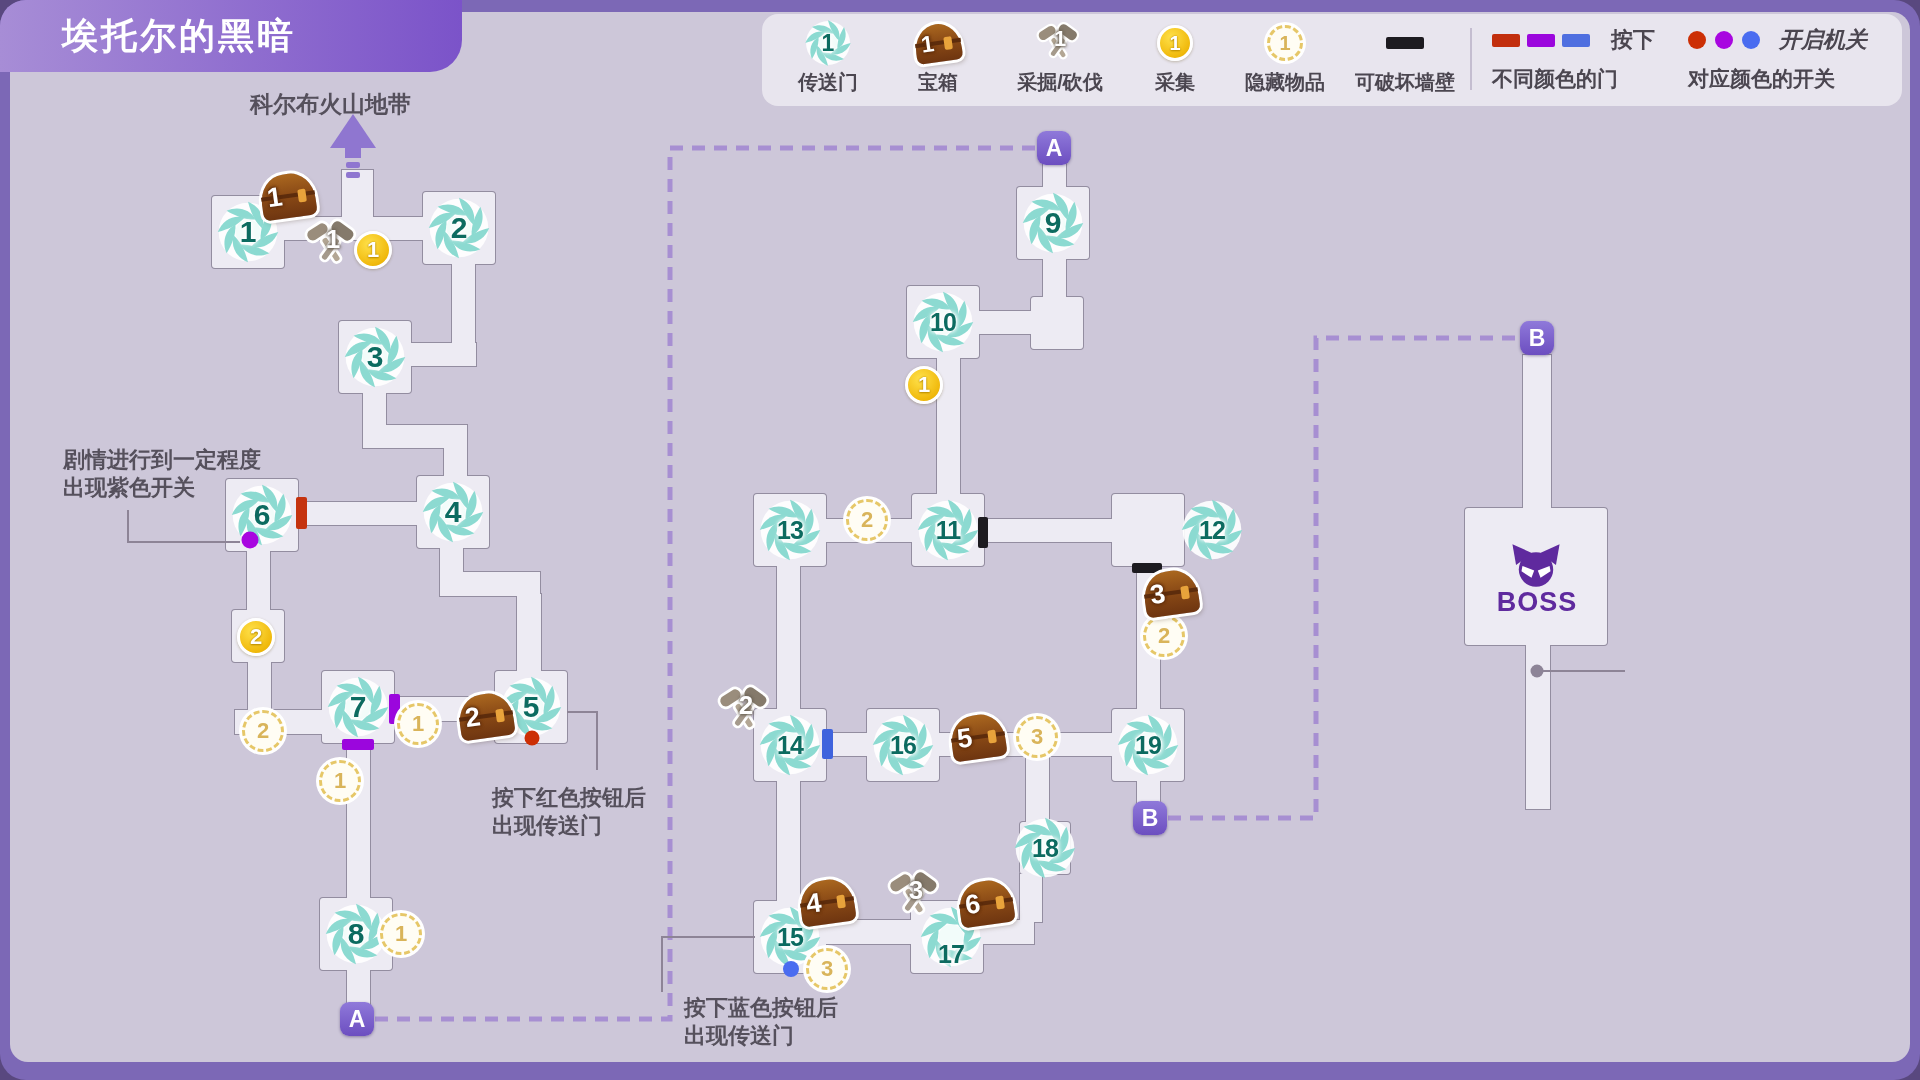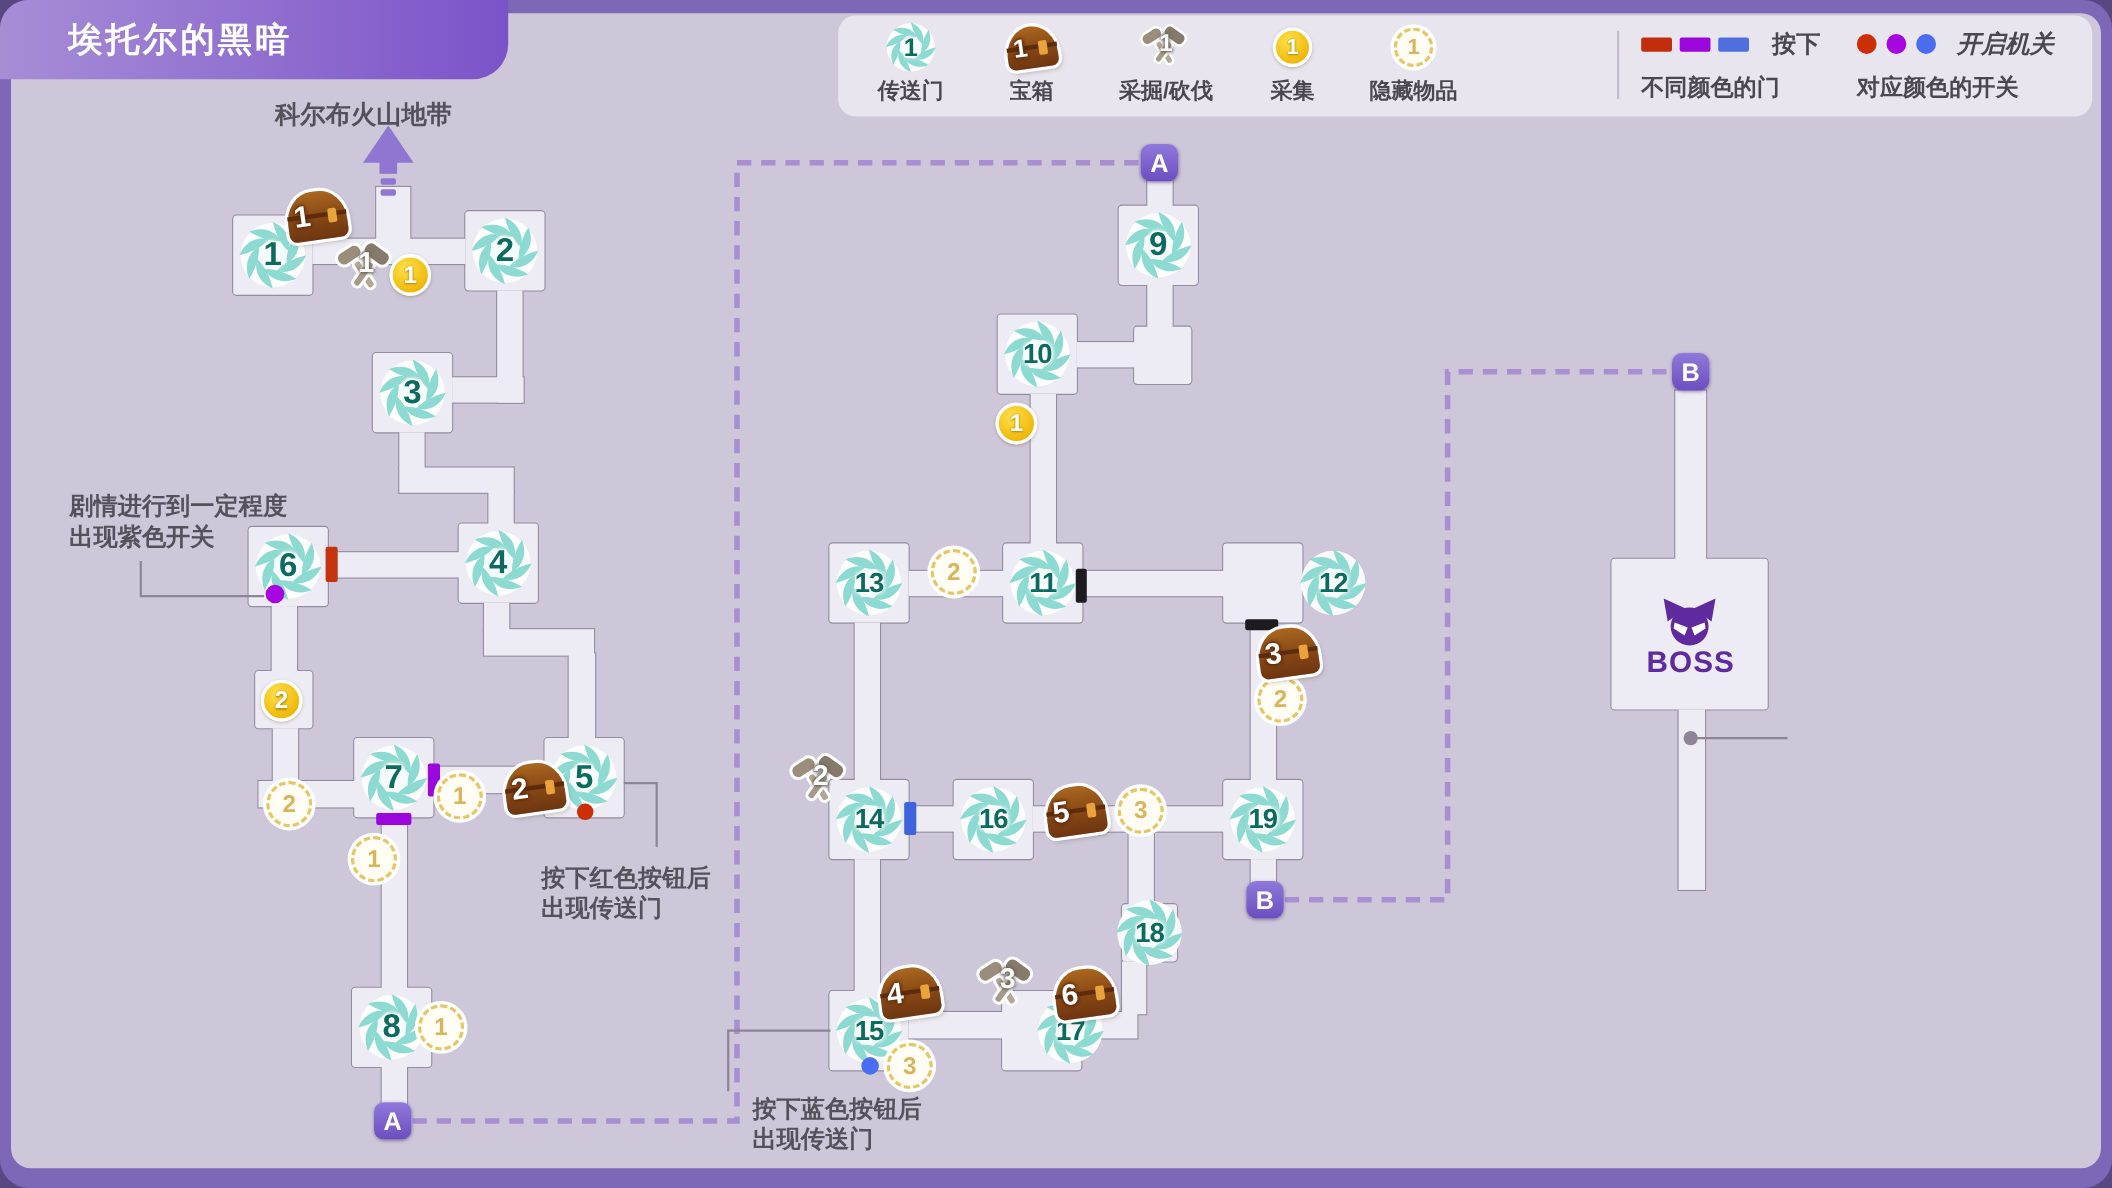--- a/index.html
+++ b/index.html
@@ -1,21 +1,21 @@
 <!DOCTYPE html>
 <html><head>
 <meta charset="utf-8">
 <style>
   html,body{margin:0;padding:0;background:#59487f;}
   .page{position:relative;width:1920px;height:1080px;background:#7c68b6;border-radius:26px;overflow:hidden;
         font-family:"Liberation Sans","DejaVu Sans",sans-serif;}
   .board{position:absolute;left:10px;top:12px;right:10px;bottom:18px;background:#cdc7d9;border-radius:18px;}
   .banner{position:absolute;left:0;top:0;width:462px;height:72px;background:linear-gradient(90deg,#a78dd6,#7b53c9);
           border-bottom-right-radius:32px;display:flex;align-items:center;padding-left:62px;box-sizing:border-box;}
-  .banner span{color:#fff;font-size:31px;font-weight:bold;letter-spacing:3px;}
+  .banner span{color:#fff;font-size:36px;font-weight:bold;letter-spacing:3px;}
   .legendbg{position:absolute;left:762px;top:14px;width:1140px;height:92px;background:#e8e5ee;border-radius:16px;}
   .lg-div{position:absolute;left:1470px;top:28px;width:2px;height:62px;background:#c4bdd0;}
   .lg-item{position:absolute;top:18px;width:112px;text-align:center;}
   .lg-ic{height:50px;display:flex;align-items:center;justify-content:center;position:relative;}
   .lg-lb{font-size:20px;font-weight:bold;color:#4b4650;margin-top:1px;white-space:nowrap;}
   .lg-sec{position:absolute;top:18px;}
   .sec-row{display:flex;align-items:center;height:44px;}
   .sec-lb{font-size:21px;font-weight:bold;color:#4b4650;margin-top:3px;white-space:nowrap;}
   .press{font-size:22px;font-weight:bold;color:#4b4650;margin-left:14px;white-space:nowrap;}
   .bar{width:28px;height:13px;border-radius:2px;margin-right:7px;}
@@ -298,20 +298,26 @@
     <div class="lg-lb">采集</div>
   </div>
   <div class="lg-item" style="left:1229px;">
     <div class="lg-ic">
         <div class="coinh lg" style="position:relative;left:0;top:0;transform:none;">
       <span>1</span>
         </div>
       </div>
     <div class="lg-lb">隐藏物品</div>
   </div>
+  <div class="lg-item" style="left:1349px;">
+    <div class="lg-ic">
+        <div class="wall-lg"></div>
+      </div>
+    <div class="lg-lb">可破坏墙壁</div>
+  </div>
 
   <div class="lg-sec" style="left:1492px;">
     <div class="sec-row">
       <div class="bar bar-red"></div>
       <div class="bar bar-purple"></div>
       <div class="bar bar-blue"></div>
       <span class="press">按下</span>
     </div>
     <div class="sec-lb">不同颜色的门</div>
   </div>
@@ -421,21 +427,21 @@
         <use href="#swirl"></use>
       </svg>
       <span class="pnum p2">15</span>
     </div>
   <div class="portal" style="left:903px;top:745px;">
       <svg viewBox="0 0 72 72">
         <use href="#swirl"></use>
       </svg>
       <span class="pnum p2">16</span>
     </div>
-  <div class="portal" style="left:973px;top:937px;">
+  <div class="portal" style="left:951px;top:937px;align-items:flex-end;">
       <svg viewBox="0 0 72 72">
         <use href="#swirl"></use>
       </svg>
       <span class="pnum p2">17</span>
     </div>
   <div class="portal" style="left:1045px;top:848px;">
       <svg viewBox="0 0 72 72">
         <use href="#swirl"></use>
       </svg>
       <span class="pnum p2">18</span>

